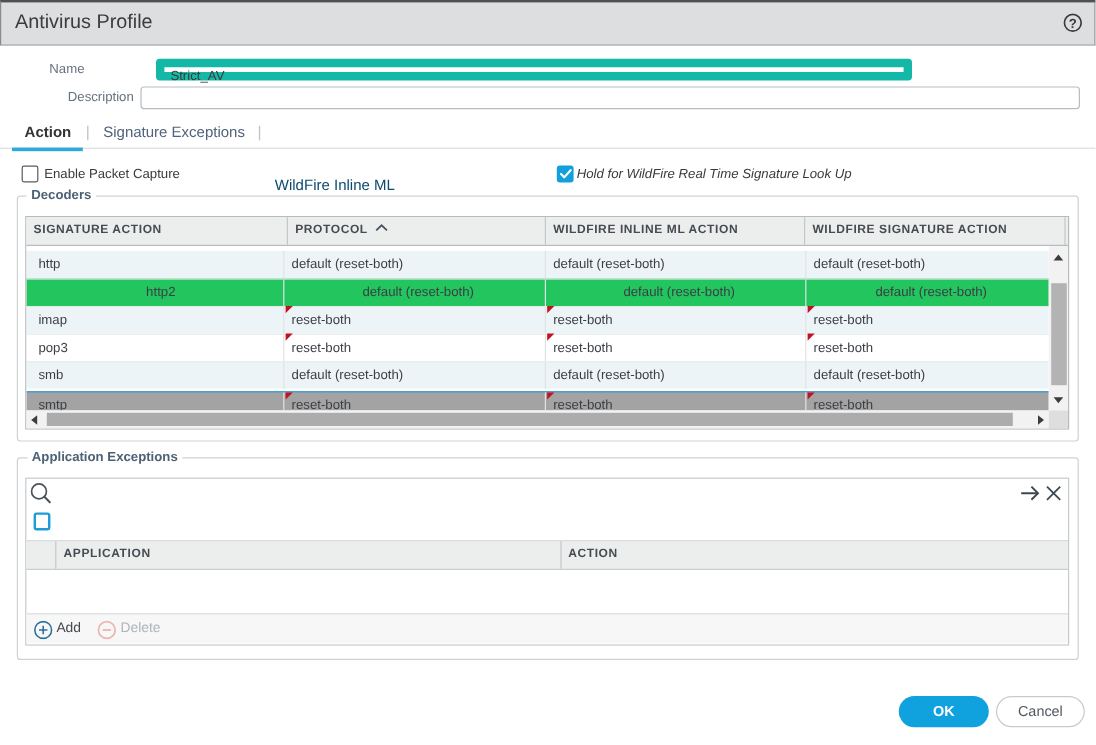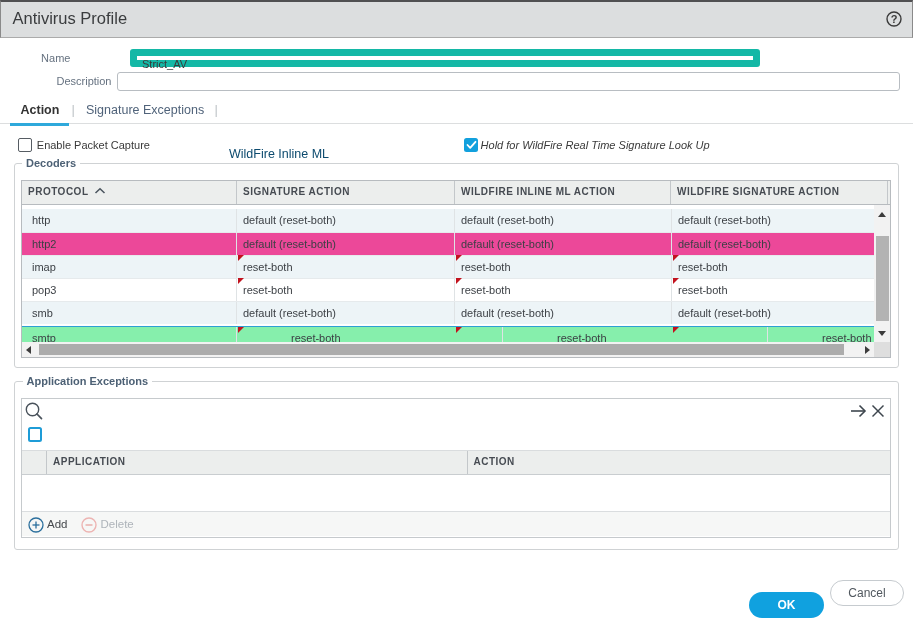--- a/index.html
+++ b/index.html
@@ -37,40 +37,40 @@
   <path d="M1.5 5 L4.2 7.8 L9.5 1.8" fill="none" stroke="#fff" stroke-width="1.8" stroke-linecap="round" stroke-linejoin="round"></path>
 </svg>
 <div class="abs" style="left:480.6px;top:138.5px;font-size:11px;color:#3A3A3A;font-style:italic;">Hold for WildFire Real Time Signature Look Up</div>
 
 <div class="abs" style="left:13.5px;top:163px;width:885px;height:204.5px;border:1px solid #CFD2D4;border-radius:3px;"></div>
 <div class="abs" style="left:22px;top:157px;background:#fff;padding:0 4px;font-size:11px;font-weight:bold;color:#4D6175;">Decoders</div>
 
 <div class="abs" style="left:21px;top:180px;width:870px;height:177.5px;border:1px solid #B7BBBF;background:#fff;">
 
   <div class="abs" style="left:0;top:0;width:868px;height:24px;background:#ECEEED;border-bottom:1px solid #B7BBBF;display:flex;font-size:10px;font-weight:bold;color:#464B52;letter-spacing:0.5px;">
+    <div style="width:218px;border-right:1px solid #C3C7CA;line-height:22px;padding-left:6px;">SIGNATURE ACTION</div>
     <div style="width:215px;border-right:1px solid #C3C7CA;line-height:22px;padding-left:6px;">PROTOCOL
       <svg width="12" height="8" viewBox="0 0 12 8" style="margin-left:2px;vertical-align:0px;">
           <path d="M1.5 6 L6 1.7 L10.5 6" fill="none" stroke="#4A545E" stroke-width="1.5"></path>
         </svg>
     </div>
-    <div style="width:218px;border-right:1px solid #C3C7CA;line-height:22px;padding-left:6px;">SIGNATURE ACTION</div>
     <div style="width:216px;border-right:1px solid #C3C7CA;line-height:22px;padding-left:6px;">WILDFIRE INLINE ML ACTION</div>
     <div style="width:217px;border-right:1px solid #C3C7CA;line-height:22px;padding-left:6px;">WILDFIRE SIGNATURE ACTION</div>
     <div style="flex:1;"></div>
   </div>
 
   <div class="abs" style="left:0;top:24px;width:852px;height:137px;overflow:hidden;font-size:11px;color:#3B3F44;">
     <div style="height:4px;background:#fff;"></div>
     <div class="row" style="height:23px;background:#EDF4F7;">
         <span>http</span>
         <span>default (reset-both)</span>
         <span>default (reset-both)</span>
         <span>default (reset-both)</span>
       </div>
-    <div class="row" style="height:23px;background:#ec4899;border-top:1px solid #E6EAEC;">
+    <div class="row" style="height:23px;background:#22c55e;border-top:1px solid #E6EAEC;text-align:center;">
         <span>http2</span>
         <span>default (reset-both)</span>
         <span>default (reset-both)</span>
         <span>default (reset-both)</span>
       </div>
     <div class="row" style="height:23px;background:#EDF4F7;border-top:1px solid #E6EAEC;">
         <span>imap</span>
         <span>reset-both</span>
         <span>reset-both</span>
         <span>reset-both</span>
@@ -81,21 +81,21 @@
         <span>reset-both</span>
         <span>reset-both</span>
       </div>
     <div class="row" style="height:23px;background:#EDF4F7;border-top:1px solid #E6EAEC;">
         <span>smb</span>
         <span>default (reset-both)</span>
         <span>default (reset-both)</span>
         <span>default (reset-both)</span>
       </div>
     <div style="height:1.5px;background:#fff;"></div>
-    <div class="row" style="height:17px;background:#86efac;border-top:1.5px solid #2F9FD4;gap:48px;">
+    <div class="row" style="height:17px;background:#a3a3a3;border-top:1.5px solid #2F9FD4;">
         <span>smtp</span>
         <span>reset-both</span>
         <span>reset-both</span>
         <span>reset-both</span>
       </div>
   </div>
 
   <div class="abs" style="left:852px;top:24px;width:16px;height:137px;background:#F2F2F2;">
     <div class="abs" style="left:4px;top:7px;width:0;height:0;border-left:4.5px solid transparent;border-right:4.5px solid transparent;border-bottom:5.5px solid #3C3C3C;"></div>
     <div class="abs" style="left:1.5px;top:31px;width:13px;height:85px;background:#B3B3B3;"></div>
@@ -154,21 +154,21 @@
     </svg>
     <div class="abs" style="left:25px;top:6px;font-size:11.5px;color:#46494D;">Add</div>
     <svg class="abs" style="left:59px;top:4.5px;" width="16" height="16" viewBox="0 0 16 16">
       <circle cx="8" cy="8" r="7" fill="none" stroke="#EDB4B2" stroke-width="1.4"></circle>
       <line x1="4.5" y1="8" x2="11.5" y2="8" stroke="#E9A9A6" stroke-width="1.4"></line>
     </svg>
     <div class="abs" style="left:78.5px;top:6px;font-size:11.5px;color:#AEB4BA;">Delete</div>
   </div>
 </div>
 
-<div class="abs" style="left:749px;top:579.5px;width:75px;height:26.5px;border-radius:13.25px;background:#10A1DF;color:#fff;font-size:12px;font-weight:bold;text-align:center;line-height:26.5px;margin-top:12px;">OK</div>
+<div class="abs" style="left:749px;top:579.5px;width:75px;height:26.5px;border-radius:13.25px;background:#10A1DF;color:#fff;font-size:12px;font-weight:bold;text-align:center;line-height:26.5px;">OK</div>
 <div class="abs" style="left:830px;top:579.5px;width:74px;height:26.5px;border-radius:13.25px;background:#fff;border:1px solid #C6CBCF;color:#50575E;font-size:12px;text-align:center;line-height:24.5px;">Cancel</div>
 
 <style>
   .row { display:flex; }
   .row span:nth-child(1) { width:215px; border-right:1px solid #DFE3E5; padding-left:10px; line-height:22px; }
   .row span:nth-child(2) { width:218px; border-right:1px solid #DFE3E5; padding-left:6px; line-height:22px; }
   .row span:nth-child(3) { width:217px; border-right:1px solid #DFE3E5; padding-left:6px; line-height:22px; }
   .row span:nth-child(4) { flex:1; padding-left:6px; line-height:22px; }
   .tri { width:0; height:0; border-top:6px solid #C2121E; border-right:6px solid transparent; }
 </style>

